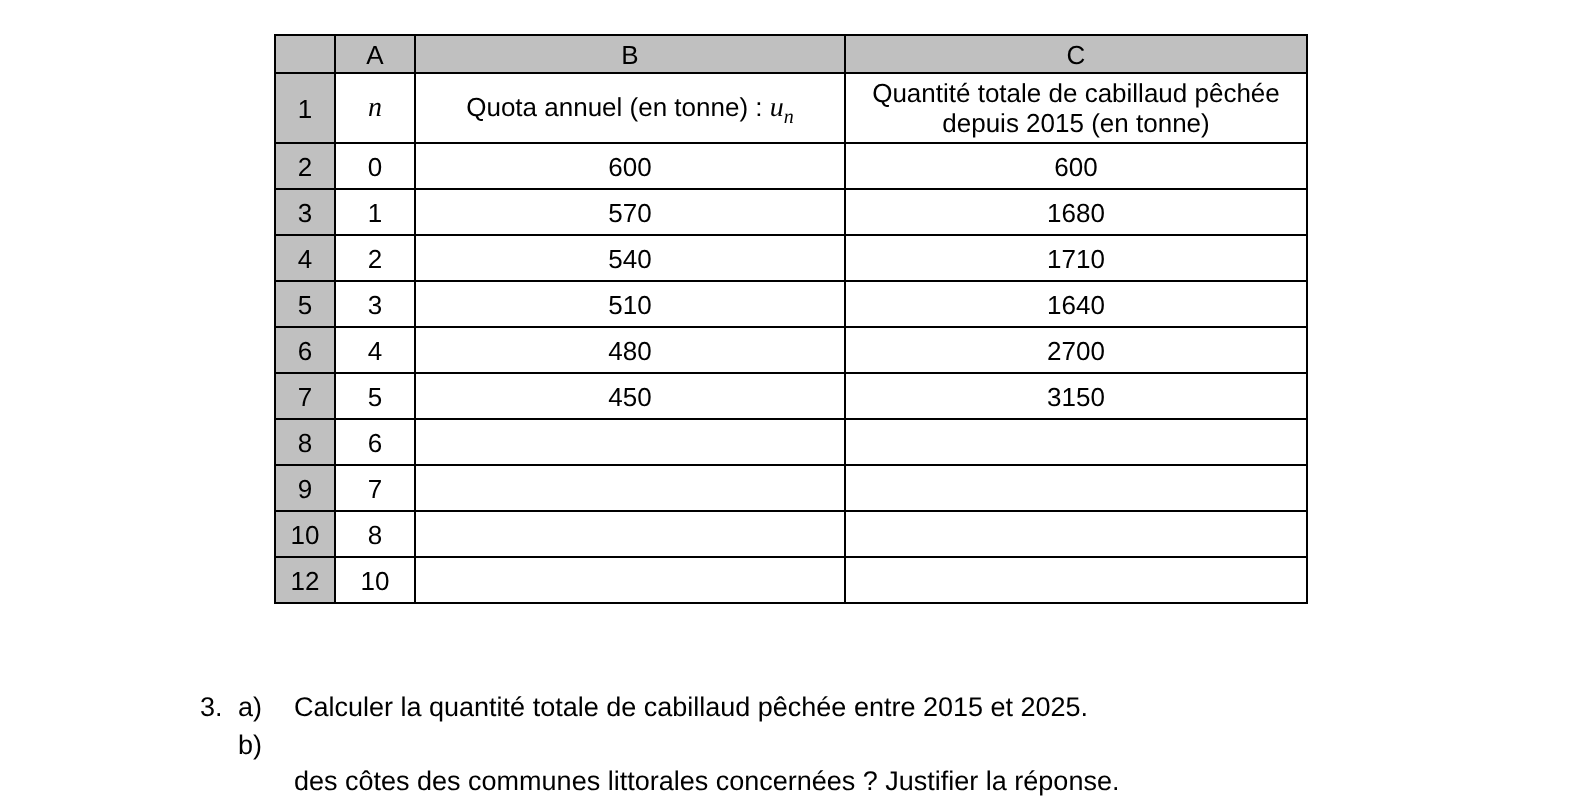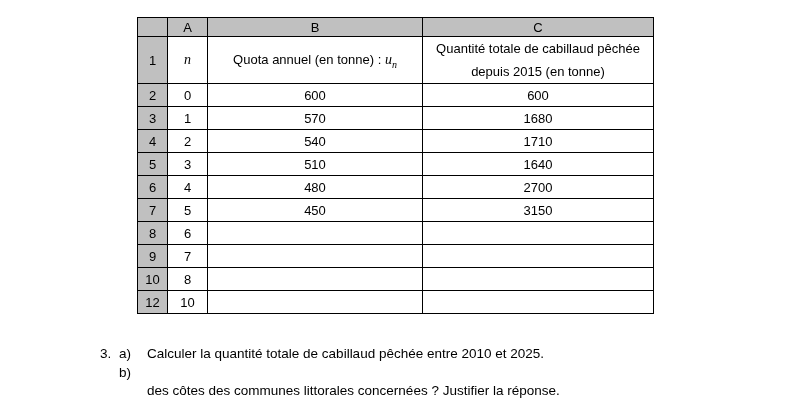--- a/index.html
+++ b/index.html
@@ -34,21 +34,21 @@
     overflow: hidden;
   }
   .col-num    { width: 30px; }
   .col-a      { width: 40px; }
   .col-b      { width: 215px; }
   .col-c      { width: 231px; }
   tr.colhead-row th { height: 18px; background: #c0c0c0; }
   tr.label-row th, tr.label-row td { height: 34px; }
   tr.data-row th, tr.data-row td { height: 22px; }
   th.rownum { background: #c0c0c0; }
-  .wrapcell { line-height: 23px; margin-left: 24px; }
+  .wrapcell { line-height: 15px; margin-left: 24px; }
   .math {
     font-family: "Liberation Serif", serif;
     font-style: italic;
     font-size: 14px;
   }
   sub.math {
     font-size: 10px;
     line-height: 0;
   }
   .questions {
@@ -152,21 +152,21 @@
         <td></td>
         <td></td>
       </tr>
     </tbody>
   </table>
 
   <div class="questions">
     <div class="qrow">
       <span class="qnum">3.</span>
       <span class="qletter">a)</span>
-      <span class="qtext">Calculer la quantité totale de cabillaud pêchée entre 2010 et 2025.</span>
+      <span class="qtext">Calculer la quantité totale de cabillaud pêchée entre 2015 et 2025.</span>
     </div>
     <div class="qrow">
       <span class="qnum"></span>
       <span class="qletter">b)</span>
       <span class="qtext">
         <br>
         <span>des côtes des communes littorales concernées ? Justifier la réponse.</span>
       </span>
     </div>
   </div>

